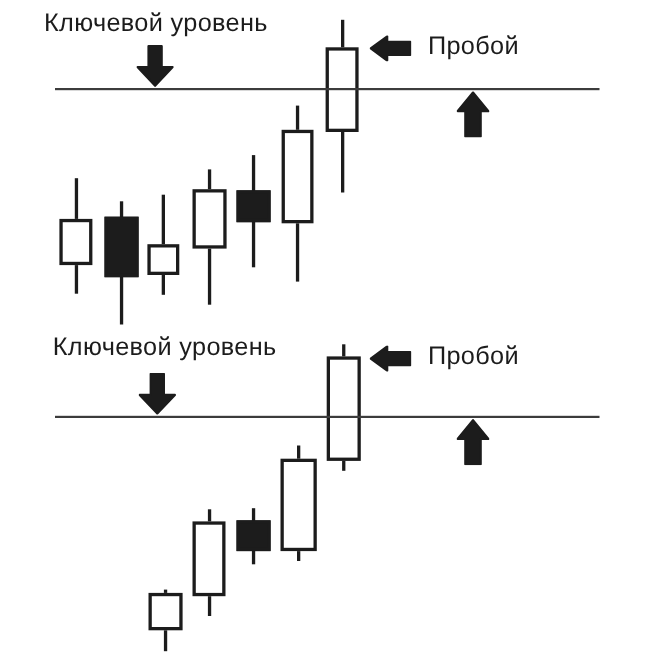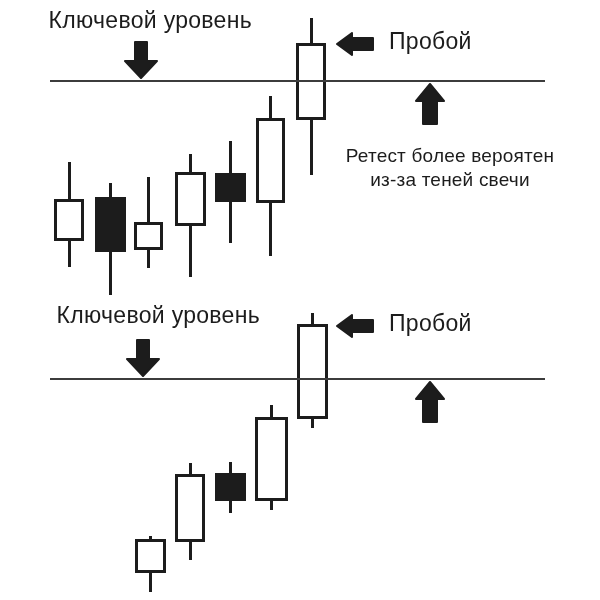--- a/index.html
+++ b/index.html
@@ -10,21 +10,21 @@
   html,body{margin:0;padding:0;background:#fff;}
   .stage{
     position:relative;width:600px;height:600px;background:var(--bg);
     font-family:"Liberation Sans", sans-serif;color:var(--ink);overflow:hidden;
   }
   .abs{position:absolute;}
   .label{
     font-size:23px;line-height:26px;letter-spacing:.3px;color:var(--ink);
     white-space:nowrap;
   }
-  .centered{text-align:right;white-space:normal;}
+  .centered{text-align:left;white-space:normal;}
   .note{
     font-size:19px;line-height:24px;text-align:center;color:var(--ink);
     white-space:pre-line;letter-spacing:.2px;
   }
   .level-line{height:2px;background:var(--line);}
   .arrow{color:var(--ink);display:block;}
   .candles-layer{position:absolute;left:0;top:0;width:600px;height:600px;}
   .wick{position:absolute;width:3px;background:var(--ink);}
   .candle-body{position:absolute;box-sizing:border-box;}
   .candle-body.white{background:#ffffff;border:3px solid var(--ink);}
@@ -95,22 +95,20 @@
   <svg class="abs arrow breakout-arrow-top" width="38" height="24" viewBox="0 0 38 24">
     <polygon points="1,12 16,1 16,6 37,6 37,18 16,18 16,23" fill="currentColor" stroke="currentColor" stroke-width="2" stroke-linejoin="round"></polygon>
   </svg>
 
   <div class="abs label breakout-label-top">Пробой</div>
 
   <svg class="abs arrow up-arrow-top" width="30" height="42" viewBox="0 0 30 42">
     <polygon points="15,1 29,18 22,18 22,41 8,41 8,18 1,18" fill="currentColor" stroke="currentColor" stroke-width="2" stroke-linejoin="round"></polygon>
   </svg>
 
-  <div class="abs note note-top">Ретест более вероятен
-из-за теней свечи</div>
 
   <div class="abs label centered key-label-bottom">Ключевой уровень</div>
 
   <svg class="abs arrow down-arrow-bottom" width="34" height="38" viewBox="0 0 34 38">
     <polygon points="11,1 23,1 23,20 33,20 17,37 1,20 11,20" fill="currentColor" stroke="currentColor" stroke-width="2" stroke-linejoin="round"></polygon>
   </svg>
 
   <div class="abs level-line line-bottom"></div>
 
   <svg class="abs arrow breakout-arrow-bottom" width="38" height="24" viewBox="0 0 38 24">

